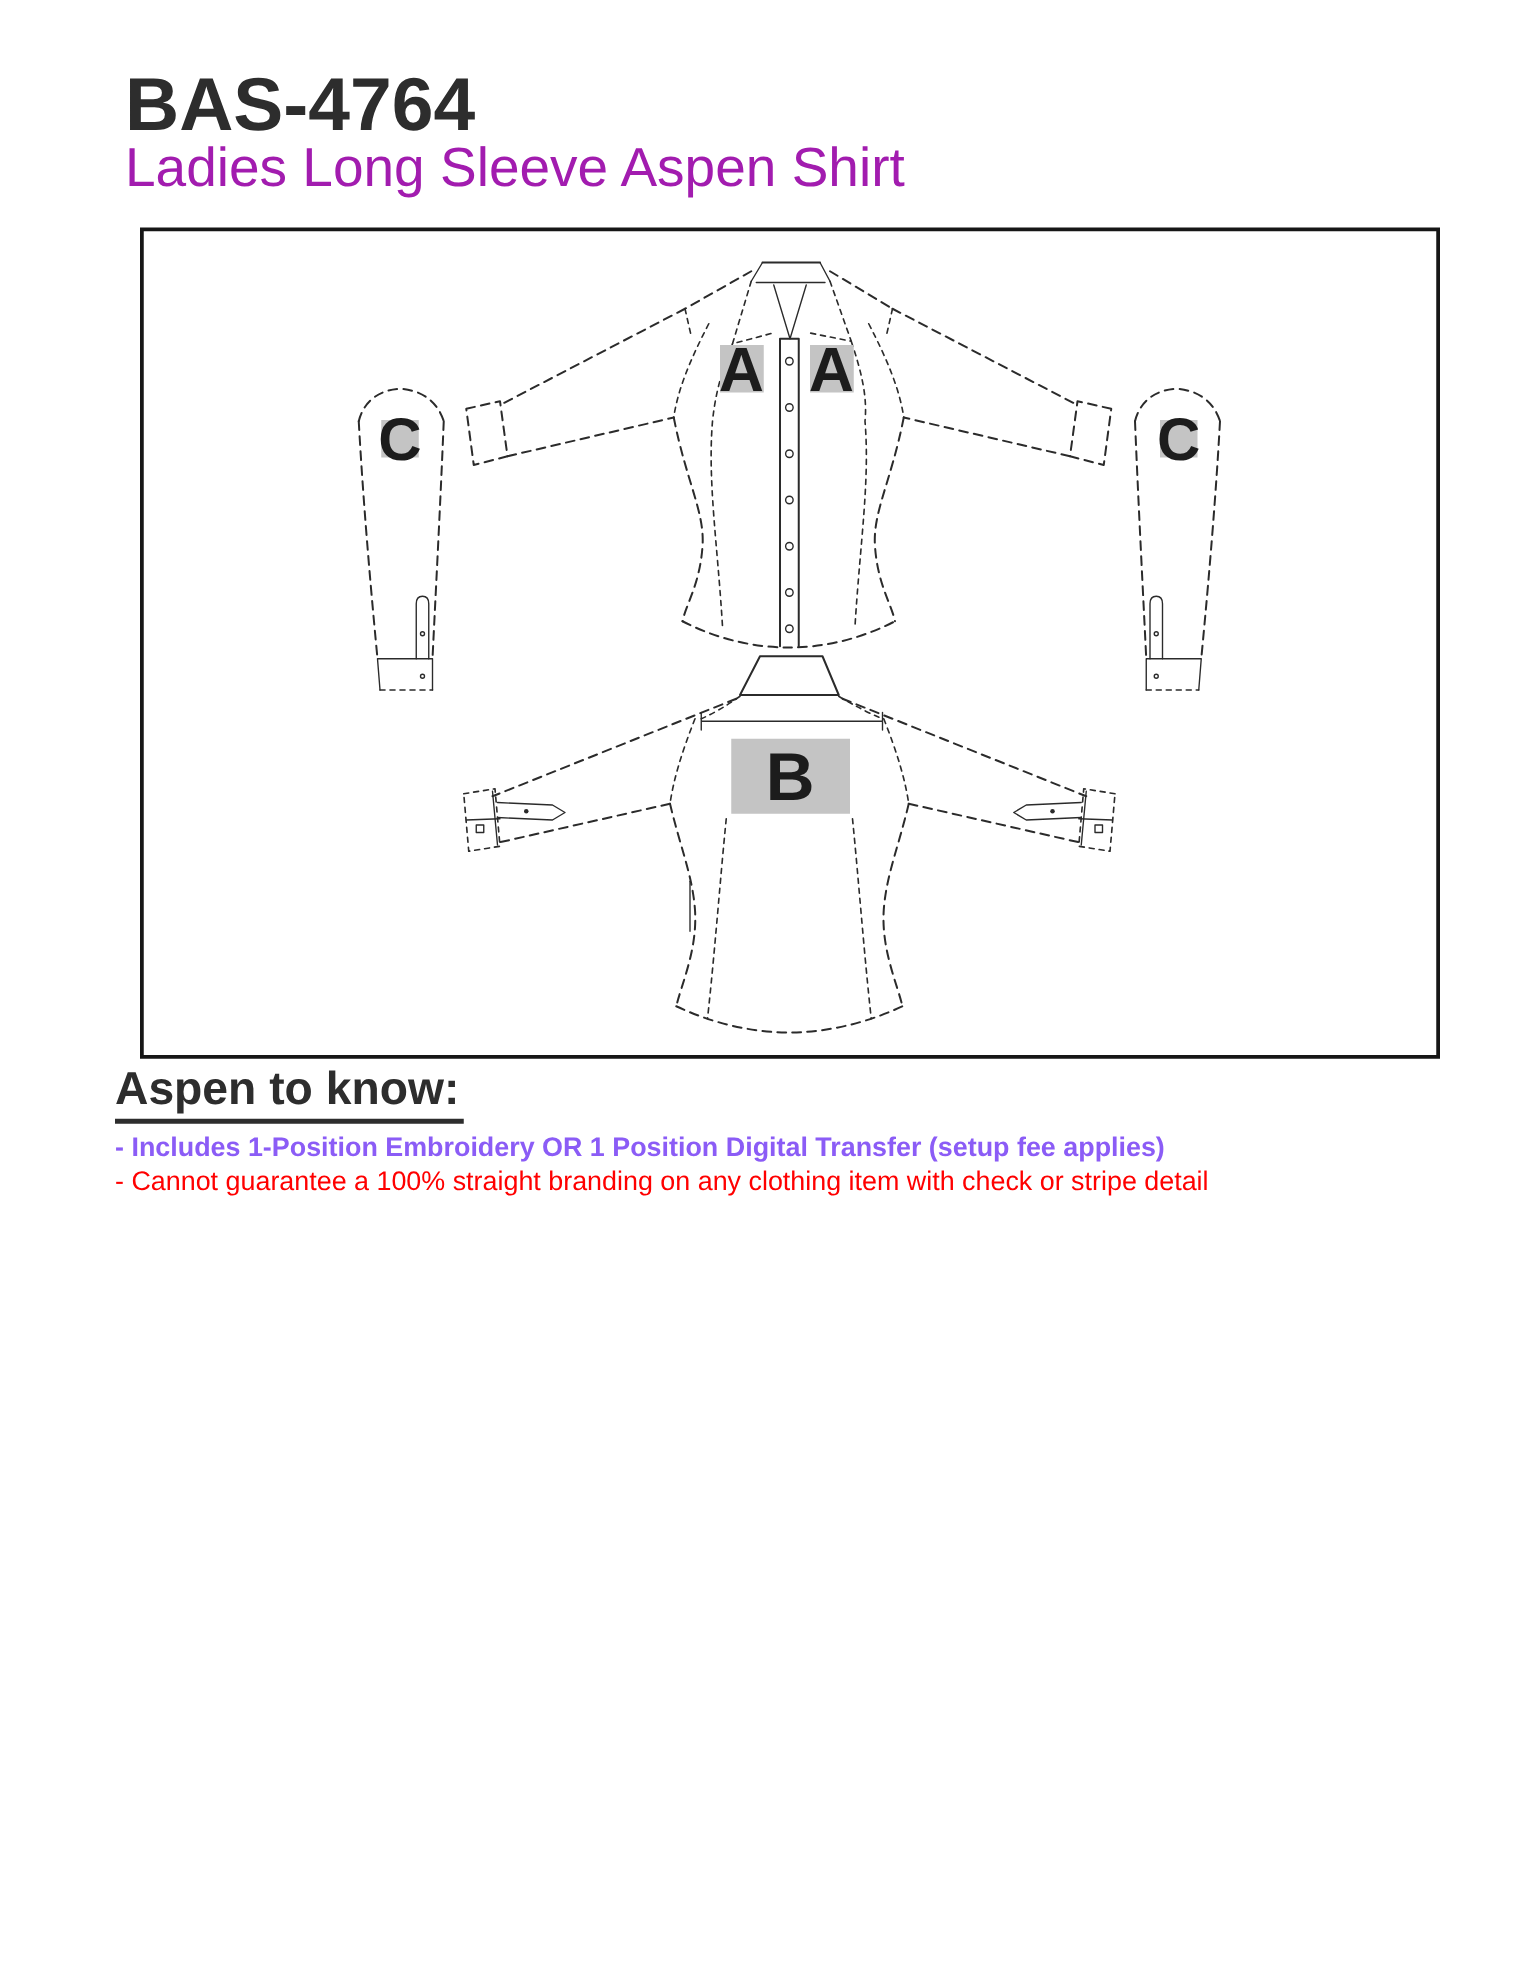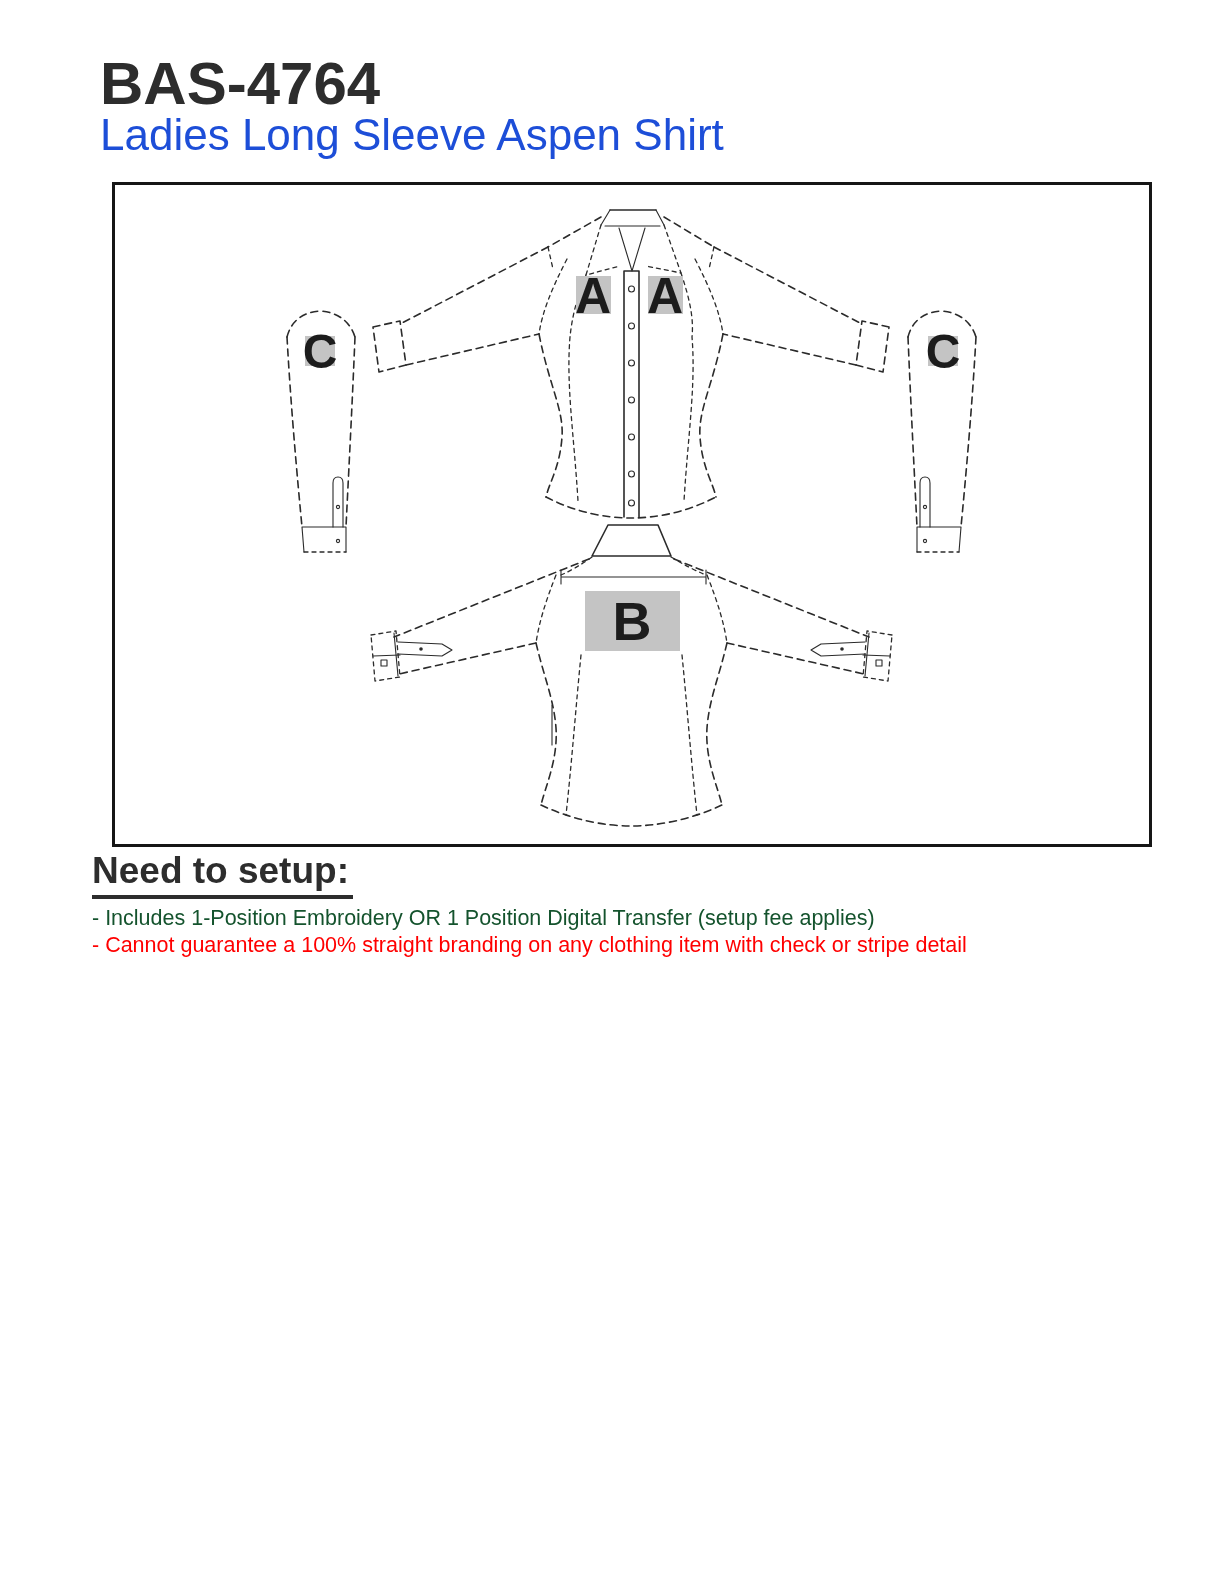--- a/index.html
+++ b/index.html
@@ -1,28 +1,28 @@
 <!DOCTYPE html>
 <html><head>
 <meta charset="utf-8">
 <style>
   html,body{margin:0;padding:0;background:#ffffff;}
   .page{position:relative;width:1224px;height:1584px;background:#ffffff;overflow:hidden;
         font-family:"Liberation Sans", sans-serif;}
   .title{position:absolute;left:100px;top:52px;font-size:60px;font-weight:bold;
          color:#2d2d2d;line-height:1.05;letter-spacing:0px;}
   .subtitle{position:absolute;left:100px;top:112px;font-size:44px;font-weight:normal;
-            color:#1d4ed8;line-height:1.05;text-align:right;}
+            color:#a21caf;line-height:1.05;text-align:right;}
   .diagram-box{position:absolute;left:112px;top:182px;width:1034px;height:659px;
                border:3px solid #161616;background:#ffffff;box-sizing:content-box;}
   .diagram-box svg{display:block;width:1034px;height:659px;}
   .ntk-heading{position:absolute;left:92px;top:850px;font-size:37px;font-weight:bold;
                color:#2d2d2d;border-bottom:4px solid #2d2d2d;padding:0 4px 3px 0;}
   .ntk-list{position:absolute;left:92px;top:905px;font-size:21.5px;line-height:27px;}
-  .bullet-gray{color:#14532d;}
+  .bullet-gray{color:#8b5cf6;font-weight:bold;}
   .bullet-red{color:#ff0000;}
   
   .ln{fill:none;stroke:#2b2b2b;stroke-width:1.6;stroke-linecap:round;stroke-linejoin:round;}
   .dash{stroke-dasharray:7 5;}
   .dash2{stroke-dasharray:4 4;stroke-width:1.3;}
   .solid{stroke-dasharray:none;}
   .thin{stroke-width:1.1;}
   .marker-letter{font-family:"Liberation Sans", sans-serif;font-weight:bold;text-anchor:middle;}
   .ml-a{font-size:50px;}
   .ml-b{font-size:54px;}
@@ -151,20 +151,20 @@
         <path class="ln dash2" d="M466,470 C461,520 457,575 451,630 M567,470 C572,520 576,575 582,630"></path>
 
         <g>
           <rect x="470" y="406" width="95" height="60" stroke="none" fill="#c4c4c4"></rect>
           <text class="marker-letter ml-b" x="517" y="455" fill="#1c1c1c">B</text>
         </g>
       </g>
     </svg>
   </div>
 
-  <div class="ntk-heading">Need to setup:</div>
+  <div class="ntk-heading">Aspen to know:</div>
 
   <div class="ntk-list">
     <div class="bullet-gray">- Includes 1-Position Embroidery OR 1 Position Digital Transfer (setup fee applies)</div>
     <div class="bullet-red">- Cannot guarantee a 100% straight branding on any clothing item with check or stripe detail</div>
   </div>
 
 </div>
 
 </body></html>

